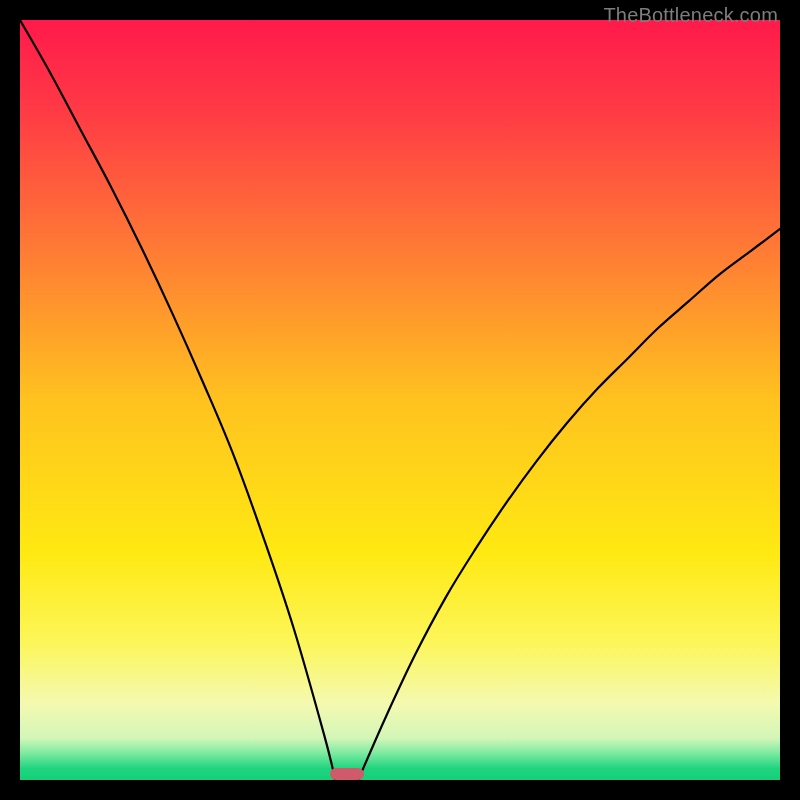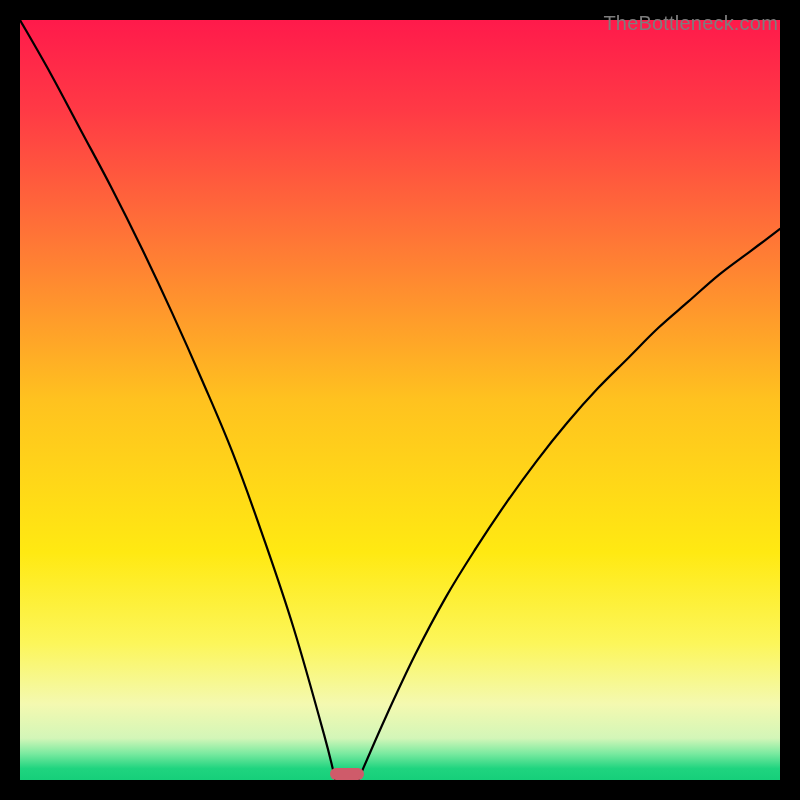--- a/index.html
+++ b/index.html
@@ -21,21 +21,21 @@
   }
   .plot {
     position: absolute;
     left: 0;
     top: 0;
     width: 760px;
     height: 760px;
   }
   .watermark {
     position: absolute;
-    top: 12px;
+    top: 4px;
     right: 22px;
     color: #7d7d7d;
     font-size: 20px;
     font-weight: 500;
     letter-spacing: 0.2px;
     user-select: none;
   }
   .marker {
     position: absolute;
     background: #cf5b6a;

